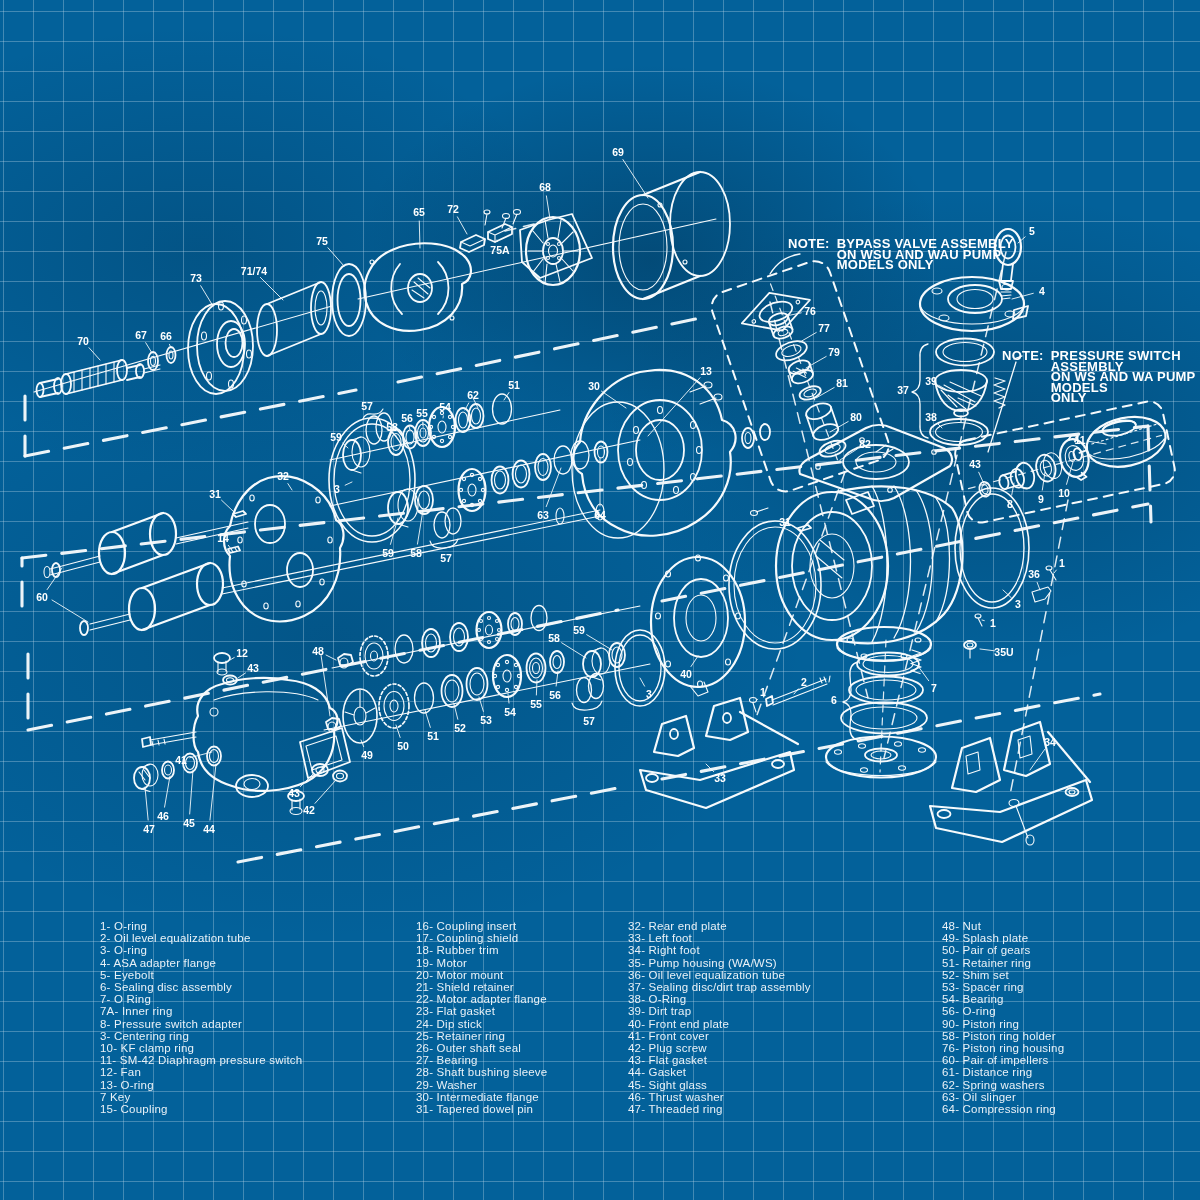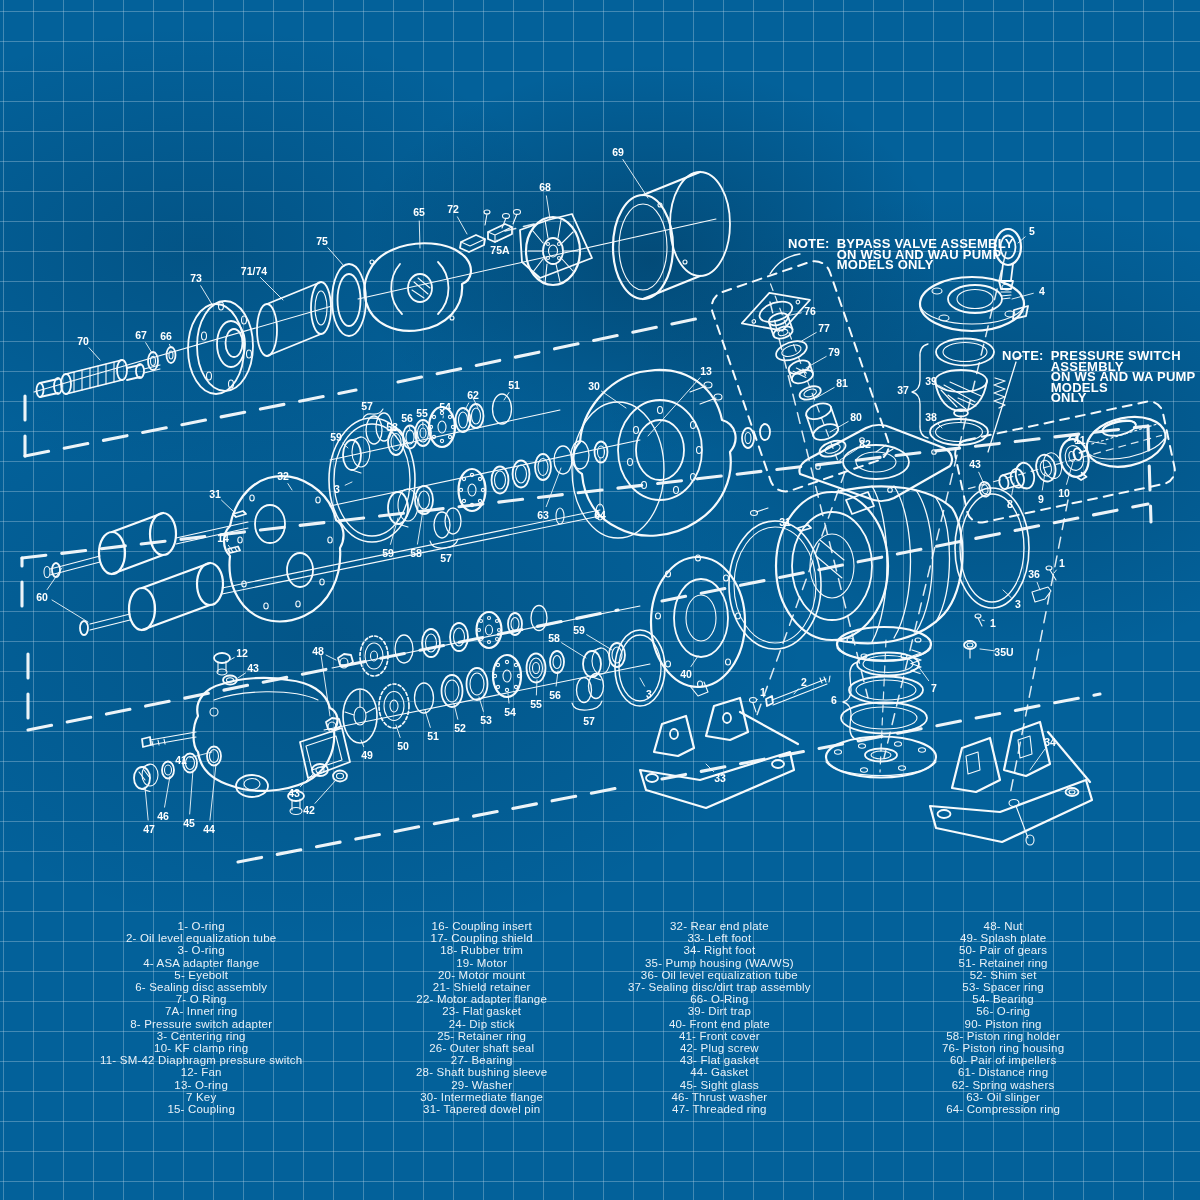--- a/index.html
+++ b/index.html
@@ -26,21 +26,21 @@
   svg.draw .dthin{stroke-dasharray:11 8;stroke-width:1.5;opacity:.9}
   svg.draw .dbox{stroke-dasharray:9 7;stroke-width:2}
   svg.draw .dax{stroke-dasharray:7 6;stroke-width:1.2;opacity:.9}
   svg.draw .teeth{stroke-dasharray:3 2.4;stroke-width:1.7}
   #leaders line{stroke-width:1;opacity:.88}
   #callouts text{stroke:none;fill:#ffffff;font:700 10.5px "Liberation Sans",sans-serif;text-anchor:middle;}
   .note{position:absolute;display:flex;gap:7px;color:#fff;font-size:13px;line-height:10.5px;
         font-weight:bold;letter-spacing:.25px;white-space:nowrap;}
   .note .note-lines{white-space:pre-line;}
   .parts{position:absolute;left:0;top:920px;width:1200px;color:#e9f1f7;font-size:11.5px;line-height:12.2px;letter-spacing:.2px;}
-  .parts .col{position:absolute;top:0;white-space:nowrap;text-align:center;}
+  .parts .col{position:absolute;top:0;white-space:nowrap;}
   .parts .c0{left:100px}.parts .c1{left:416px}.parts .c2{left:628px}.parts .c3{left:942px}
 </style>
 </head>
 <body>
 
 <div class="stage">
 
   <svg class="draw" width="1200" height="1200" viewBox="0 0 1200 1200">
 
     <g>
@@ -815,21 +815,21 @@
         <div>30- Intermediate flange</div>
         <div>31- Tapered dowel pin</div>
       </div>
     <div class="col c2">
         <div>32- Rear end plate</div>
         <div>33- Left foot</div>
         <div>34- Right foot</div>
         <div>35- Pump housing (WA/WS)</div>
         <div>36- Oil level equalization tube</div>
         <div>37- Sealing disc/dirt trap assembly</div>
-        <div>66- O-Ring</div>
+        <div>38- O-Ring</div>
         <div>39- Dirt trap</div>
         <div>40- Front end plate</div>
         <div>41- Front cover</div>
         <div>42- Plug screw</div>
         <div>43- Flat gasket</div>
         <div>44- Gasket</div>
         <div>45- Sight glass</div>
         <div>46- Thrust washer</div>
         <div>47- Threaded ring</div>
       </div>

